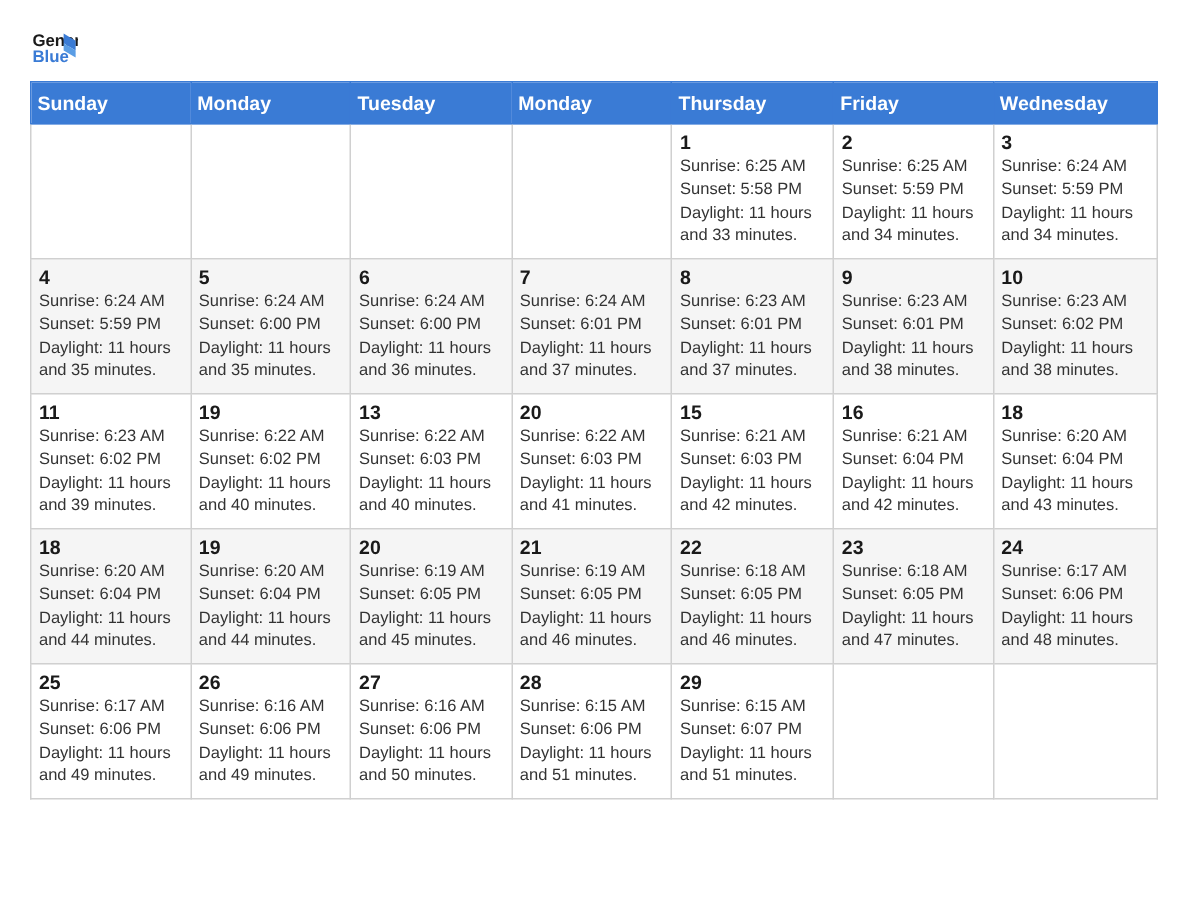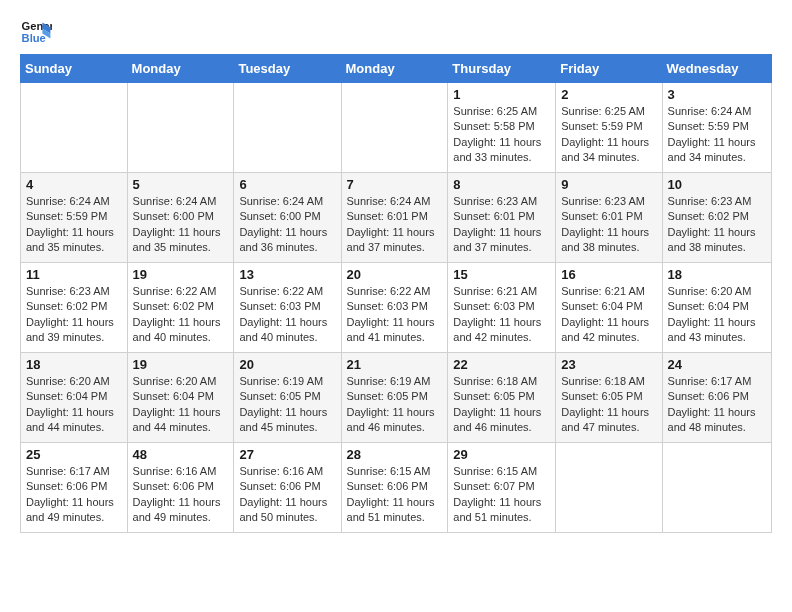--- a/index.html
+++ b/index.html
@@ -317,21 +317,21 @@
         <td>
           <div class="cell-content">
             <div class="day-number">25</div>
             <div class="cell-info" style="white-space: pre-line;">Sunrise: 6:17 AM
 Sunset: 6:06 PM
 Daylight: 11 hours and 49 minutes.</div>
           </div>
         </td>
         <td>
           <div class="cell-content">
-            <div class="day-number">48</div>
+            <div class="day-number">26</div>
             <div class="cell-info" style="white-space: pre-line;">Sunrise: 6:16 AM
 Sunset: 6:06 PM
 Daylight: 11 hours and 49 minutes.</div>
           </div>
         </td>
         <td>
           <div class="cell-content">
             <div class="day-number">27</div>
             <div class="cell-info" style="white-space: pre-line;">Sunrise: 6:16 AM
 Sunset: 6:06 PM

